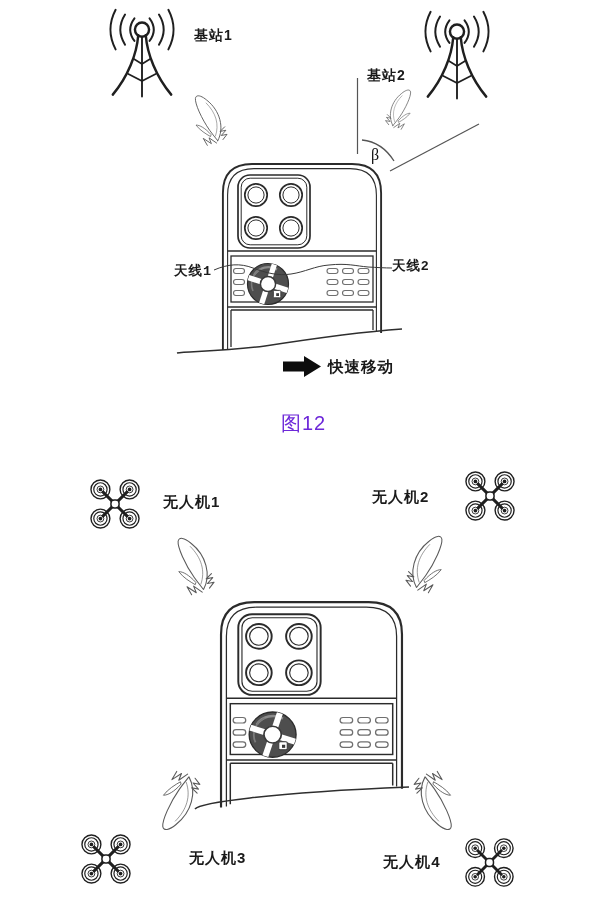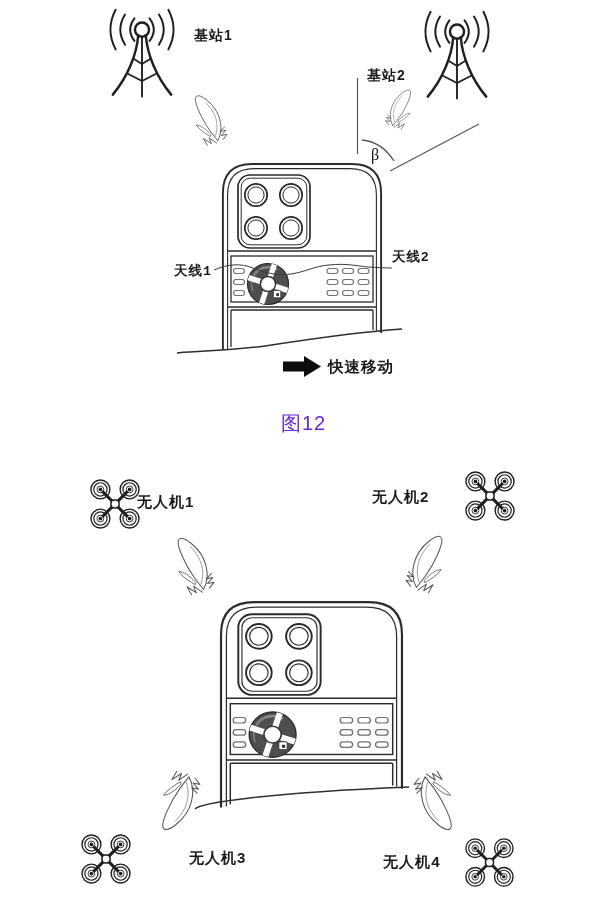--- a/index.html
+++ b/index.html
@@ -152,35 +152,35 @@
       </svg>
     <svg class="abs" style="left:380px;top:82px;" width="46" height="56" viewBox="0 0 100 100">
         <use href="#beam-glyph"></use>
       </svg>
 
     <svg class="abs" style="left:222px;top:163px;" width="160" height="192" viewBox="0 0 160 192">
         <use href="#phone-glyph"></use>
       </svg>
 
     <div class="label" style="left:174px;top:262px;font-size:13.5px;font-family:Liberation Mono, monospace;">天线1</div>
-    <div class="label" style="left:392px;top:248px;font-size:13.5px;">天线2</div>
+    <div class="label" style="left:392px;top:257px;font-size:13.5px;">天线2</div>
 
     <div class="beta" style="left:371px;top:146px;font-size:16px;">β</div>
 
     <div class="label" style="left:328px;top:357px;font-size:15.5px;">快速移动</div>
 
     <div class="caption" style="left:281px;top:410px;font-size:20px;">图12</div>
   </div>
 
   <div class="abs" style="left:0;top:440px;width:602px;height:467px;">
 
     <svg class="abs" style="left:87px;top:37px;" width="56" height="54" viewBox="0 0 100 100">
         <use href="#drone-glyph"></use>
       </svg>
-    <div class="label" style="left:137px;top:53px;font-size:15px;">无人机1</div>
+    <div class="label" style="left:163px;top:53px;font-size:15px;">无人机1</div>
 
     <svg class="abs" style="left:462px;top:29px;" width="56" height="54" viewBox="0 0 100 100">
         <use href="#drone-glyph"></use>
       </svg>
     <div class="label" style="left:372px;top:48px;font-size:15px;">无人机2</div>
 
     <svg class="abs" style="left:156px;top:88px;transform:scaleX(-1);" width="66" height="78" viewBox="0 0 100 100">
         <use href="#beam-glyph"></use>
       </svg>
     <svg class="abs" style="left:398px;top:86px;" width="66" height="78" viewBox="0 0 100 100">

